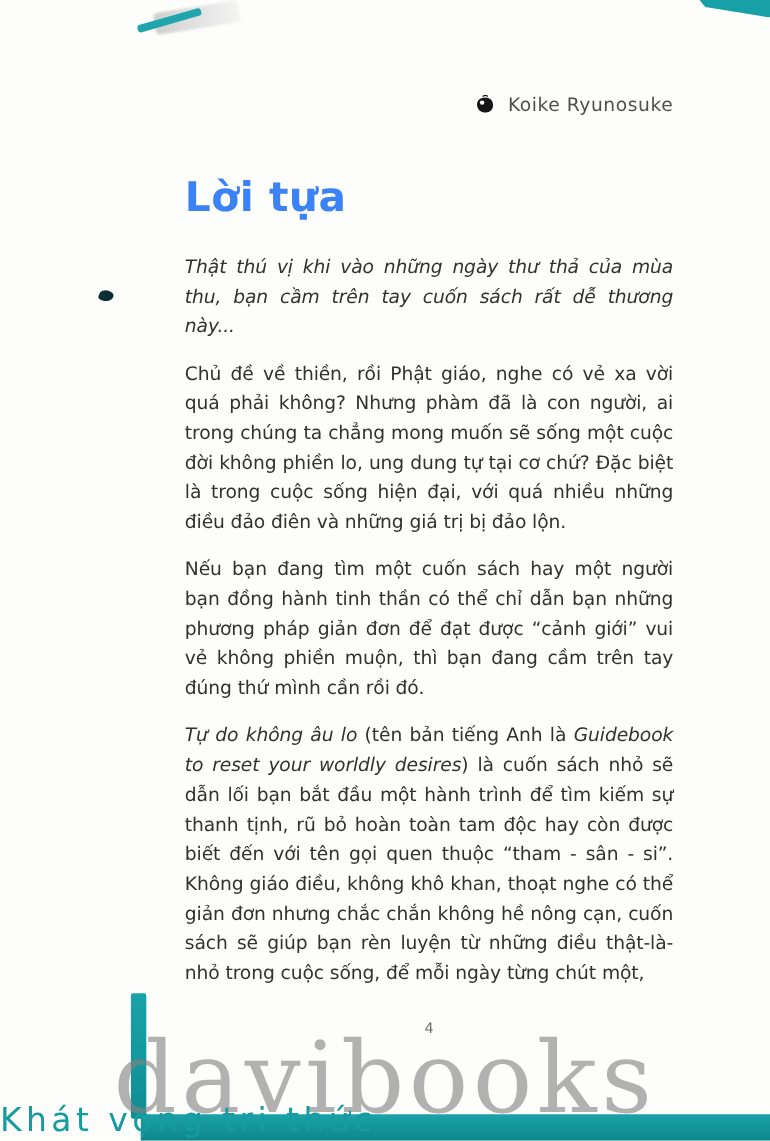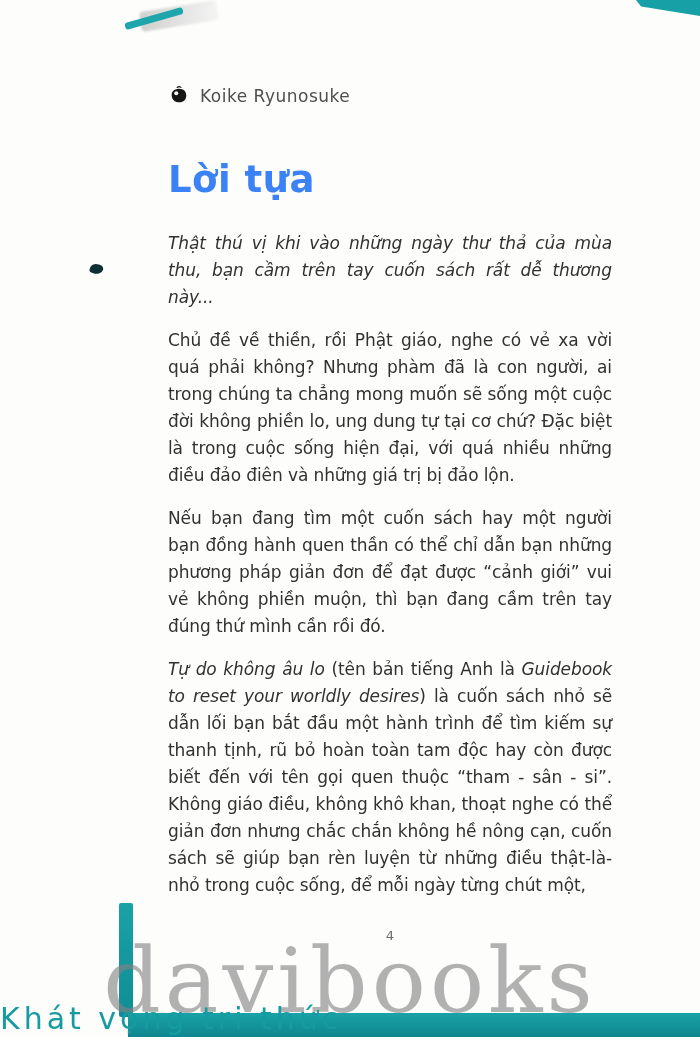--- a/index.html
+++ b/index.html
@@ -40,21 +40,21 @@
   }
   .teal-band-bottom {
     left: 128px; top: 1013px; width: 572px; height: 24px;
     background: linear-gradient(180deg, #1aa2a8, #0e868d);
     border-radius: 3px 0 0 0;
   }
 
   
   .header {
     position: absolute; left: 168px; top: 80px; width: 444px; height: 32px;
-    display: flex; align-items: center; justify-content: flex-start; gap: 10px;
+    display: flex; align-items: center; justify-content: flex-end; gap: 10px;
     z-index: 1;
   }
   .logo { display: inline-flex; align-items: center; }
   .author {
     color: #4f4f4f; font-size: 17px; letter-spacing: 0.5px;
   }
 
   
   .title {
     position: absolute; left: 168px; top: 158px; width: 444px;
@@ -115,21 +115,21 @@
       </svg>
     </span>
     <span class="author">Koike Ryunosuke</span>
   </div>
 
   <h1 class="title">Lời tựa</h1>
 
   <div class="content">
     <p class="intro">Thật thú vị khi vào những ngày thư thả của mùa thu, bạn cầm trên tay cuốn sách rất dễ thương này...</p>
     <p>Chủ đề về thiền, rồi Phật giáo, nghe có vẻ xa vời quá phải không? Nhưng phàm đã là con người, ai trong chúng ta chẳng mong muốn sẽ sống một cuộc đời không phiền lo, ung dung tự tại cơ chứ? Đặc biệt là trong cuộc sống hiện đại, với quá nhiều những điều đảo điên và những giá trị bị đảo lộn.</p>
-    <p>Nếu bạn đang tìm một cuốn sách hay một người bạn đồng hành quen thần có thể chỉ dẫn bạn những phương pháp giản đơn để đạt được “cảnh giới” vui vẻ không phiền muộn, thì bạn đang cầm trên tay đúng thứ mình cần rồi đó.</p>
+    <p>Nếu bạn đang tìm một cuốn sách hay một người bạn đồng hành tinh thần có thể chỉ dẫn bạn những phương pháp giản đơn để đạt được “cảnh giới” vui vẻ không phiền muộn, thì bạn đang cầm trên tay đúng thứ mình cần rồi đó.</p>
     <p><i>Tự do không âu lo</i><span> (tên bản tiếng Anh là </span><i>Guidebook to reset your worldly desires</i><span>) là cuốn sách nhỏ sẽ dẫn lối bạn bắt đầu một hành trình để tìm kiếm sự thanh tịnh, rũ bỏ hoàn toàn tam độc hay còn được biết đến với tên gọi quen thuộc “tham - sân - si”. Không giáo điều, không khô khan, thoạt nghe có thể giản đơn nhưng chắc chắn không hề nông cạn, cuốn sách sẽ giúp bạn rèn luyện từ những điều thật-là-nhỏ trong cuộc sống, để mỗi ngày từng chút một,</span></p>
   </div>
 
   <div class="page-number">4</div>
 
   <div class="watermark">
     <div class="wm-brand">davibooks</div>
     <div class="wm-slogan">Khát vọng tri thức</div>
   </div>
 

